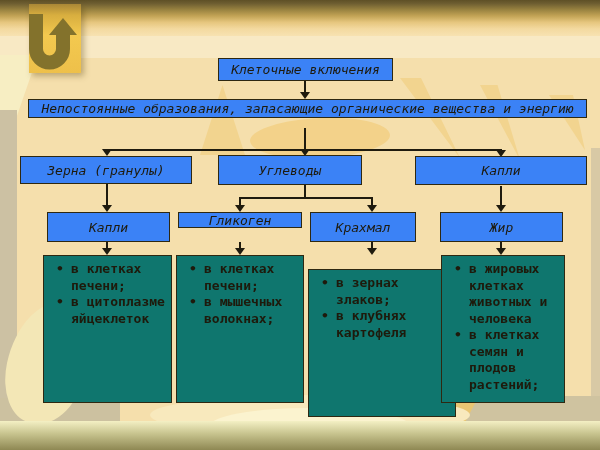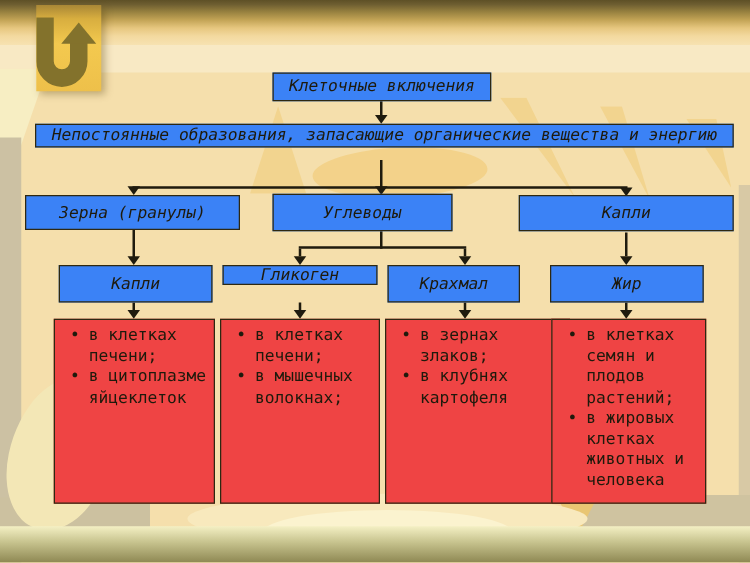--- a/index.html
+++ b/index.html
@@ -38,22 +38,22 @@
     clip-path:polygon(0 0,100% 0,55% 100%);}
   
   .navbtn{left:29px;top:4px;width:52px;height:69px;cursor:pointer;
     background:linear-gradient(180deg,#a98736 0%,#d8ae3f 16%,#f3c94f 45%,#eec04a 100%);
     box-shadow:3px 3px 6px rgba(80,60,10,0.35);}
   .navbtn svg{display:block;width:100%;height:100%;}
   
   .box{box-sizing:border-box;border:1.5px solid #2e2811;background:#3b82f6;
     display:flex;align-items:center;justify-content:center;
     font-size:13px;line-height:15px;text-align:center;white-space:nowrap;font-style:italic;}
-  .listbox{box-sizing:border-box;border:1.5px solid #2e2811;background:#ef4444;
-    font-size:13px;line-height:16.5px;padding:5px 2px 0 12px;}
+  .listbox{box-sizing:border-box;border:1.5px solid #2e2811;background:#0f766e;
+    font-size:13px;line-height:16.5px;padding:5px 2px 0 12px;font-weight:bold;}
   .listbox ul{margin:0;padding:0;list-style:none;}
   .listbox li{padding-left:15px;}
   .listbox li::before{content:"\2022";display:inline-block;width:15px;margin-left:-15px;}
   
   .vline{width:2px;background:#1f1b0e;}
   .hline{height:2px;background:#1f1b0e;}
   .arr{width:0;height:0;border-left:5px solid transparent;border-right:5px solid transparent;
     border-top:7px solid #1f1b0e;}
 </style>
 </head>
@@ -135,24 +135,24 @@
     <li>в клетках печени;</li>
     <li>в цитоплазме яйцеклеток</li>
   </ul>
 </div>
 <div class="abs listbox" style="left:176px;top:255px;width:128px;height:148px;">
   <ul>
     <li>в клетках печени;</li>
     <li>в мышечных волокнах;</li>
   </ul>
 </div>
-<div class="abs listbox" style="left:308px;top:255px;width:148px;height:148px;">
+<div class="abs listbox" style="left:308px;top:269px;width:148px;height:148px;">
   <ul>
     <li>в зернах злаков;</li>
     <li>в клубнях картофеля</li>
   </ul>
 </div>
 <div class="abs listbox" style="left:441px;top:255px;width:124px;height:148px;">
   <ul>
+    <li>в жировых клетках животных и человека</li>
     <li>в клетках семян и плодов растений;</li>
-    <li>в жировых клетках животных и человека</li>
   </ul>
 </div>
 
 </body></html>

